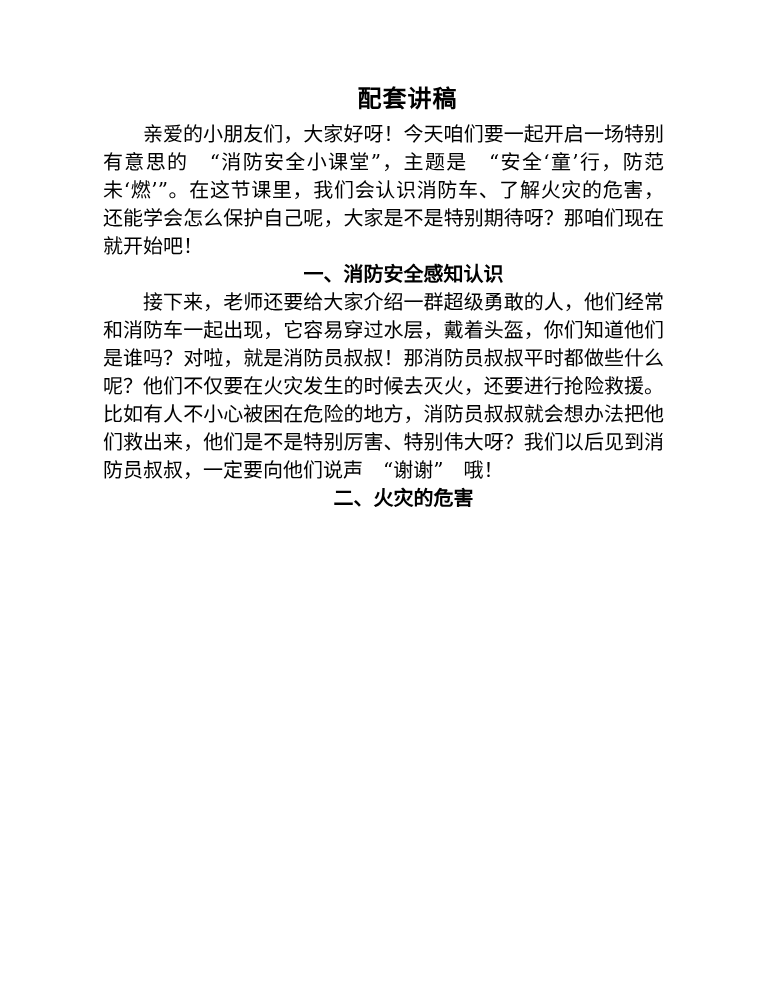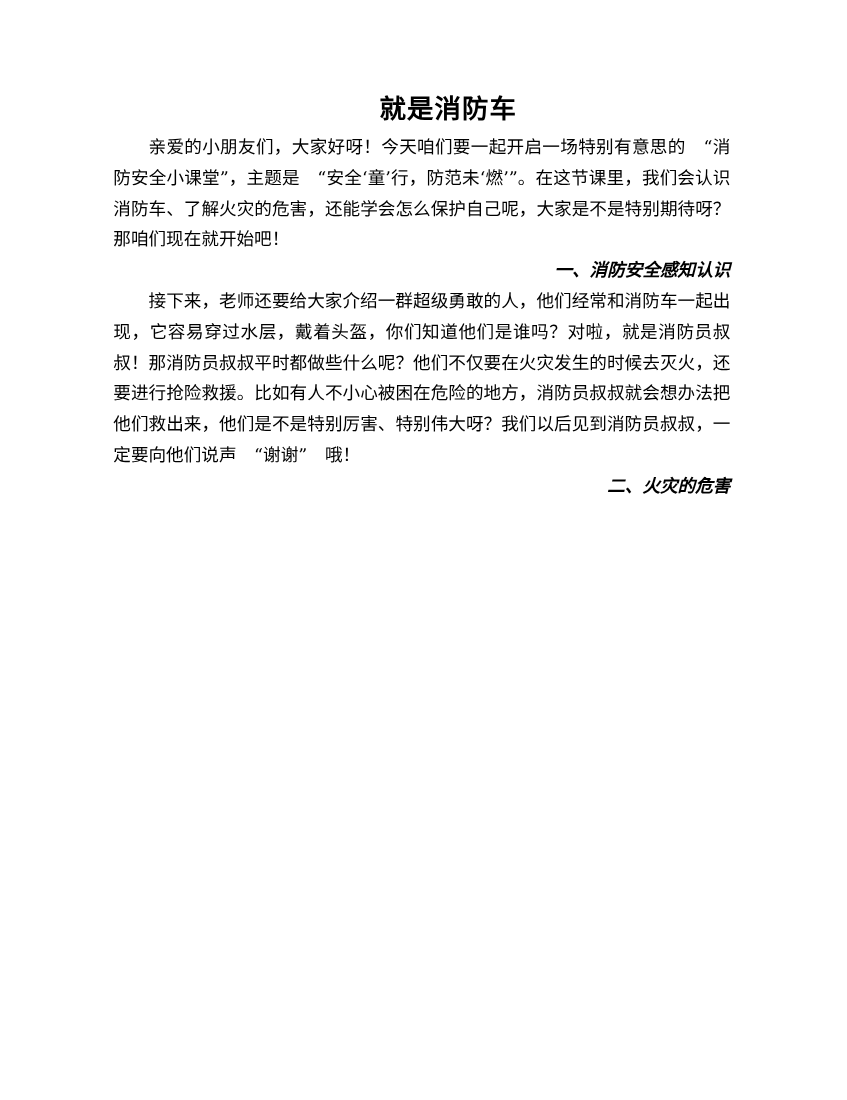--- a/index.html
+++ b/index.html
@@ -29,39 +29,38 @@
     line-height: 31px;
     font-weight: bold;
     text-align: center;
     letter-spacing: 1px;
     position: relative;
     left: 24px; 
     white-space: nowrap;
   }
   .para, .sec-heading {
     margin: 0;
-    font-size: 16px;
+    font-size: 20px;
     line-height: 28px;
     text-align: justify;
     text-justify: inter-ideograph;
     text-indent: 2em;
     font-weight: normal;
     word-break: break-all;
   }
   .sec-heading {
     font-weight: bold;
-    text-align: right;
-    font-style: italic;
+    text-align: center;
   }
 </style>
 </head>
 <body>
 
 <div class="page">
-  <h1 class="doc-title">就是消防车</h1>
+  <h1 class="doc-title">配套讲稿</h1>
 
   <p class="para">亲爱的小朋友们，大家好呀！今天咱们要一起开启一场特别有意思的　“消防安全小课堂”，主题是　“安全‘童’行，防范未‘燃’”。在这节课里，我们会认识消防车、了解火灾的危害，还能学会怎么保护自己呢，大家是不是特别期待呀？那咱们现在就开始吧！</p>
 
   <h2 class="sec-heading">一、消防安全感知认识</h2>
 
 
 
   <p class="para">接下来，老师还要给大家介绍一群超级勇敢的人，他们经常和消防车一起出现，它容易穿过水层，戴着头盔，你们知道他们是谁吗？对啦，就是消防员叔叔！那消防员叔叔平时都做些什么呢？他们不仅要在火灾发生的时候去灭火，还要进行抢险救援。比如有人不小心被困在危险的地方，消防员叔叔就会想办法把他们救出来，他们是不是特别厉害、特别伟大呀？我们以后见到消防员叔叔，一定要向他们说声　“谢谢”　哦！</p>
 
   <h2 class="sec-heading">二、火灾的危害</h2>

